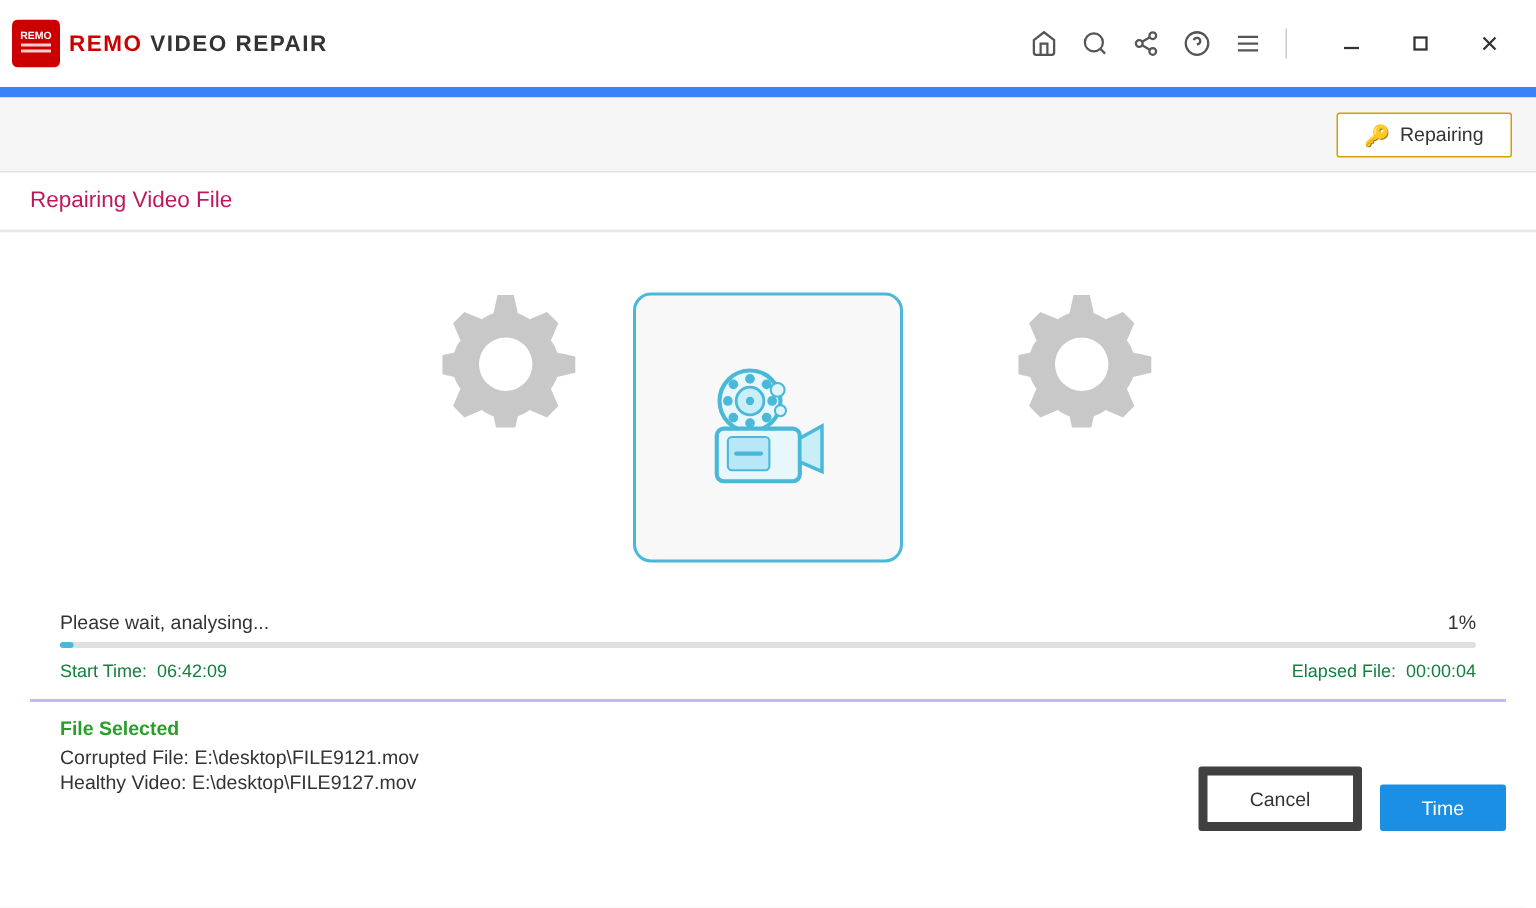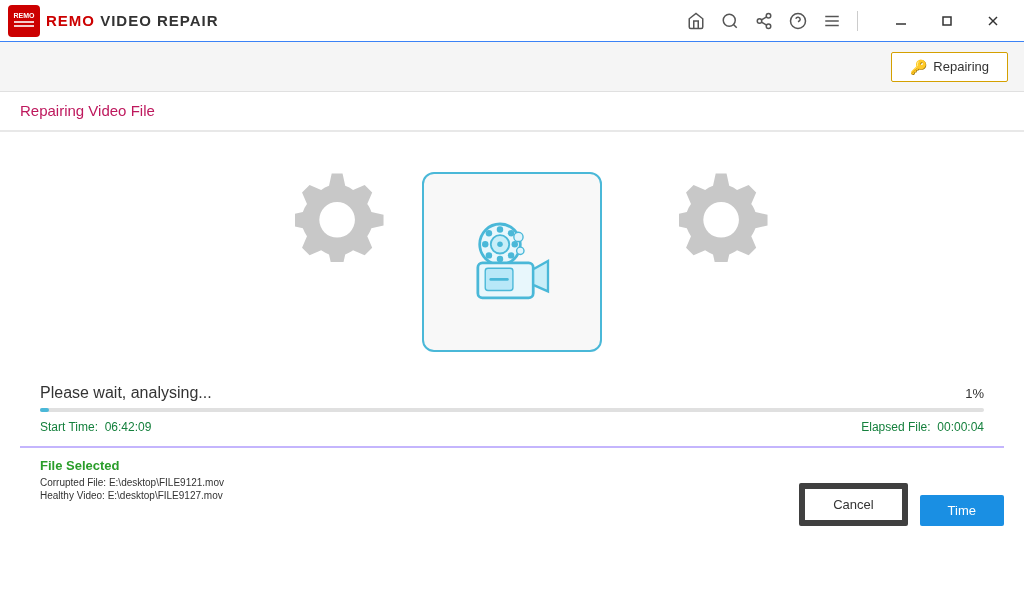--- a/index.html
+++ b/index.html
@@ -13,22 +13,22 @@
       flex-direction: column;
     }
 
     
     .title-bar {
       background: #ffffff;
       display: flex;
       align-items: center;
       justify-content: space-between;
       padding: 0 8px;
-      height: 42px;
-      border-bottom: 1px solid #3b82f6;
+      height: 65px;
+      border-bottom: 7px solid #3b82f6;
     }
     .title-bar-left {
       display: flex;
       align-items: center;
       gap: 8px;
     }
     .app-logo {
       display: flex;
       align-items: center;
       gap: 6px;
@@ -156,21 +156,21 @@
       padding: 12px 20px 8px 20px;
       background: #fff;
     }
     .progress-line {
       display: flex;
       align-items: center;
       justify-content: space-between;
       margin-bottom: 6px;
     }
     .progress-status {
-      font-size: 16px;
+      font-size: 13px;
       color: #333;
     }
     .progress-percent {
       font-size: 13px;
       color: #333;
     }
     .progress-bar-container {
       width: 100%;
       height: 4px;
       background: #e0e0e0;
@@ -196,21 +196,21 @@
       background: #fff;
       border-top: 1px solid #e8e8e8;
     }
     .file-selected-label {
       color: #2a9d2a;
       font-size: 13px;
       font-weight: 700;
       margin-bottom: 4px;
     }
     .file-line {
-      font-size: 10px;
+      font-size: 13px;
       color: #333;
       margin-bottom: 2px;
     }
     .bottom-actions {
       display: flex;
       align-items: flex-end;
       justify-content: flex-end;
       gap: 12px;
       margin-top: -40px;
       padding-right: 4px;

